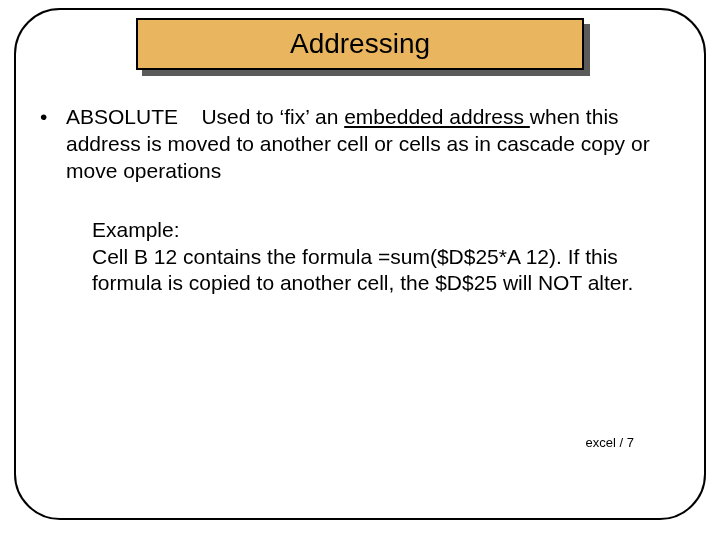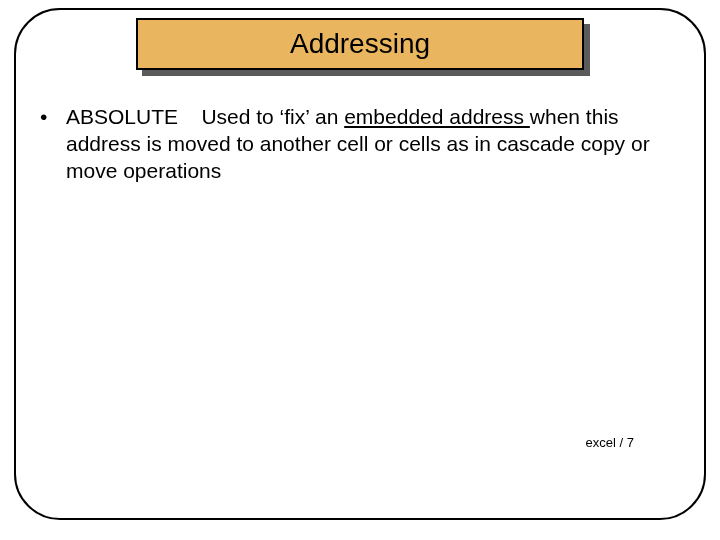--- a/index.html
+++ b/index.html
@@ -105,17 +105,19 @@
 
   <div class="body">
     <div class="bullet-row">
       <div class="bullet-mark">•</div>
       <div class="bullet-content">
         <span>ABSOLUTE</span>&nbsp;&nbsp;&nbsp;&nbsp;<span>Used to ‘fix’ an </span><span class="underline">embedded address </span><span>when this address is moved to another cell or cells as in cascade copy or move operations</span>
       </div>
     </div>
 
     <div class="indent-block">
+      <div>Example:</div>
+      <div>Cell B 12 contains the formula =sum($D$25*A 12).  If this formula is copied to another cell, the $D$25 will NOT alter.</div>
     </div>
   </div>
 
   <div class="footer">excel / 7</div>
 </div>
 
 </body></html>

